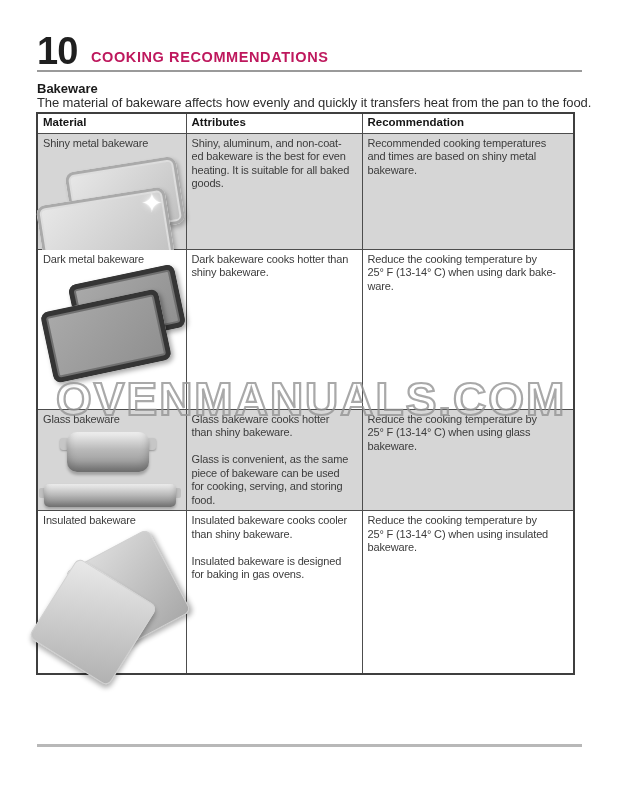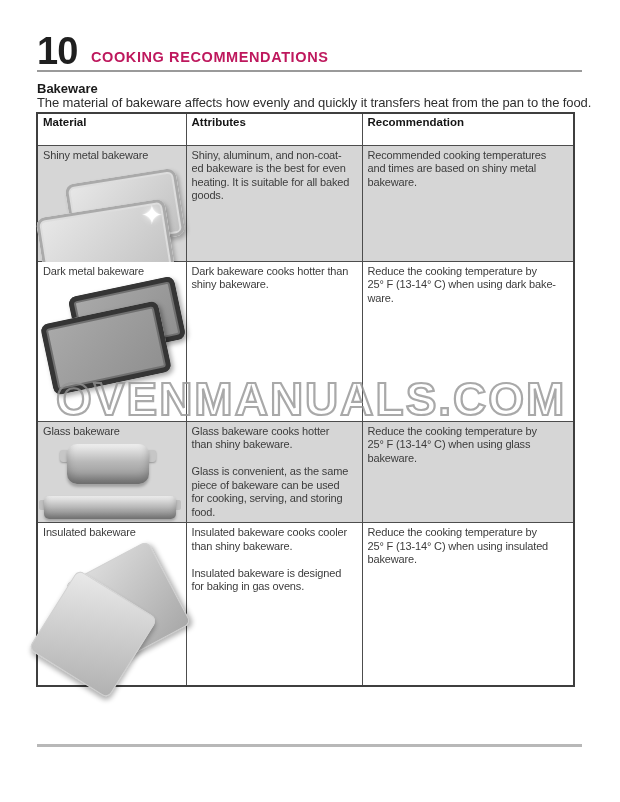--- a/index.html
+++ b/index.html
@@ -16,21 +16,21 @@
   .section-heading{position:absolute;left:37px;top:81px;font-size:13px;font-weight:700;color:#1a1a1a;}
   .section-intro{position:absolute;left:37px;top:95px;font-size:13px;color:#2e2e2e;letter-spacing:-0.1px;}
 
   
   table.bw{position:absolute;left:36px;top:112px;width:537px;border-collapse:collapse;
            table-layout:fixed;border:2px solid #3f3f3f;}
   table.bw th, table.bw td{border:1px solid #4d4d4d;vertical-align:top;text-align:left;}
   table.bw th{font-size:11.5px;font-weight:700;padding:2px 5px;background:#ffffff;color:#151515;}
   table.bw td{font-size:11px;line-height:13.5px;padding:3px 5px;color:#3c3c3c;
               white-space:pre-line;letter-spacing:-0.15px;}
-  tr.hrow{height:32px;} tr.r0{height:116px;} tr.r1{height:160px;} tr.r2{height:92px;} tr.r3{height:163px;}
+  tr.hrow{height:20px;} tr.r0{height:116px;} tr.r1{height:160px;} tr.r2{height:92px;} tr.r3{height:163px;}
   tr.shaded td{background:#d6d6d6;}
   tr.plain td{background:#ffffff;}
   td.mat{position:relative;}
 
   
   .art{position:absolute;left:3px;top:20px;right:3px;bottom:3px;}
 
   .tray{position:absolute;border-radius:9px;
         background:linear-gradient(140deg,#e9e9e9 0%,#d2d2d2 55%,#bfbfbf 100%);
         box-shadow:inset 0 0 0 3px #aaaaaa, inset 0 0 0 5px #dddddd, 2px 3px 4px rgba(0,0,0,.25);}

